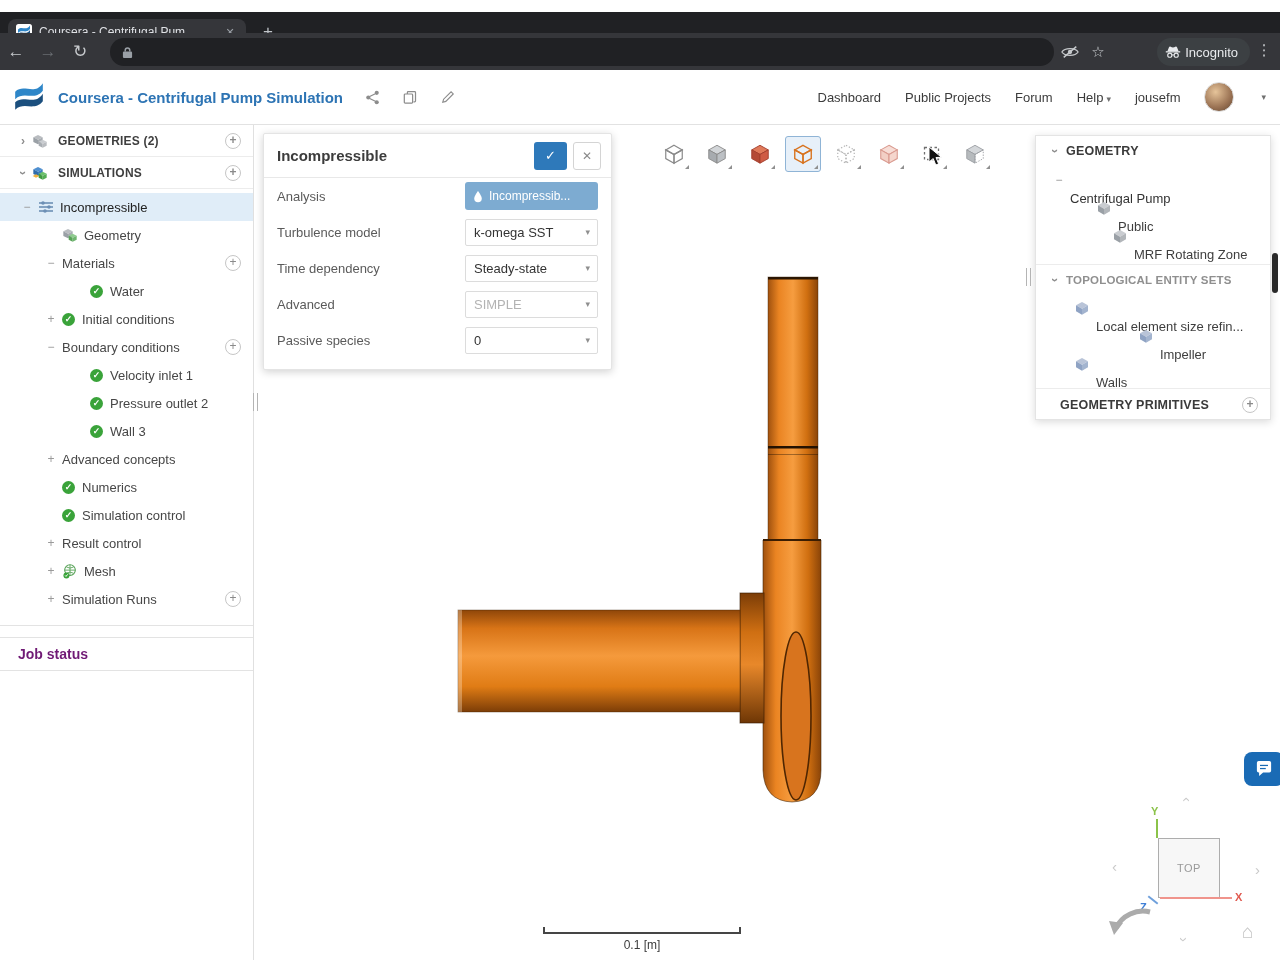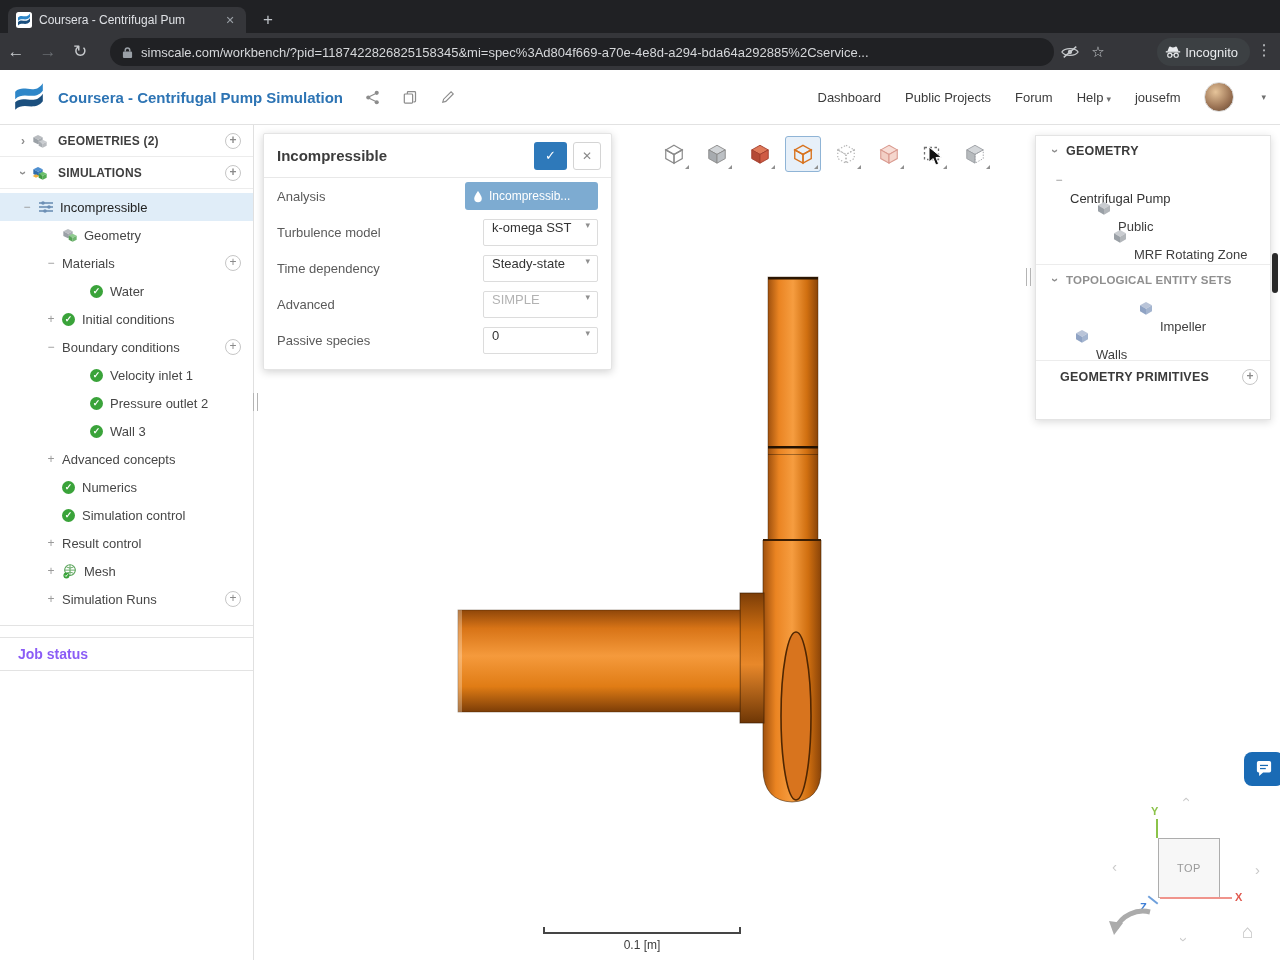--- a/index.html
+++ b/index.html
@@ -1,21 +1,21 @@
 <!DOCTYPE html>
 <html><head>
 <meta charset="utf-8">
 <style>
   *{box-sizing:border-box;margin:0;padding:0;}
   html,body{width:1280px;height:960px;}
   body{font-family:"Liberation Sans",sans-serif;}
   .screen{position:relative;width:1280px;height:960px;background:#fff;overflow:hidden;}
 
   
-  .tabstrip{position:absolute;left:0;top:0;width:1280px;height:33px;background:#202124;padding-left:38px;}
+  .tabstrip{position:absolute;left:0;top:12px;width:1280px;height:33px;background:#202124;padding-left:38px;}
   .tab{position:absolute;left:8px;top:7px;width:238px;height:26px;background:#35363a;border-radius:8px 8px 0 0;display:flex;align-items:center;padding:0 8px;}
   .tab-title{flex:1;font-size:12px;color:#dfe1e5;white-space:nowrap;overflow:hidden;margin-left:7px;}
   .tab-close{color:#9aa0a6;font-size:11px;width:16px;text-align:center;cursor:default;}
   .newtab{position:absolute;left:256px;top:8px;width:24px;height:24px;color:#c0c4c9;font-size:17px;line-height:23px;text-align:center;border-radius:50%;}
   .btoolbar{position:absolute;left:0;top:33px;width:1280px;height:37px;background:#35363a;display:flex;align-items:center;}
   .bnav{width:32px;text-align:center;font-size:17px;color:#c7cacd;}
   .bnav.dim{color:#696d71;}
   .urlbar{position:absolute;left:110px;top:5px;width:944px;height:28px;background:#202124;border-radius:14px;display:flex;align-items:center;padding:0 12px;overflow:hidden;}
   .url-text{font-size:13px;color:#d5d7da;white-space:nowrap;overflow:hidden;margin-left:8px;}
   .bico{position:absolute;top:9px;width:20px;height:20px;display:flex;align-items:center;justify-content:center;}
@@ -47,33 +47,33 @@
   .i0{padding-left:20px;}
   .i1{padding-left:44px;}
   .i1b{padding-left:62px;}
   .i2{padding-left:90px;}
   .sel{background:#e0edf8;color:#222;}
   .exp{width:14px;text-align:center;color:#9a9a9a;font-size:12px;flex:none;margin-right:4px;}
   .check{width:13px;height:13px;border-radius:50%;background:#3aa33a;color:#fff;font-size:9px;line-height:13px;text-align:center;flex:none;margin-right:7px;font-weight:700;}
   .ticon{width:16px;height:16px;flex:none;margin-right:6px;}
   .plusbtn{position:absolute;right:12px;top:50%;transform:translateY(-50%);width:16px;height:16px;border:1px solid #c6c6c6;border-radius:50%;color:#8a8a8a;font-size:12px;line-height:13px;text-align:center;background:#fff;}
   .treebottom{position:absolute;left:0;top:500px;width:100%;border-bottom:1px solid #e3e3e3;}
-  .jobstatus{position:absolute;left:0;top:512px;width:100%;height:34px;border-top:1px solid #e3e3e3;border-bottom:1px solid #e3e3e3;display:flex;align-items:center;padding-left:18px;font-size:14px;font-weight:700;color:#8b5cf6;background:#fff;}
+  .jobstatus{position:absolute;left:0;top:512px;width:100%;height:34px;border-top:1px solid #e3e3e3;border-bottom:1px solid #e3e3e3;display:flex;align-items:center;padding-left:18px;font-size:14px;font-weight:700;color:#701a75;background:#fff;}
 
   
   .spanel{position:absolute;left:263px;top:133px;width:349px;height:237px;background:#fff;border:1px solid #e4e4e4;border-radius:2px;box-shadow:0 2px 8px rgba(0,0,0,.18);z-index:5;}
   .spanel-hd{height:44px;display:flex;align-items:center;border-bottom:1px solid #e8e8e8;padding:0 10px 0 13px;}
   .spanel-title{font-size:15px;font-weight:700;color:#3c3c3c;flex:1;}
   .okbtn{width:33px;height:28px;background:#2e79ba;border-radius:3px;color:#fff;font-size:13px;display:flex;align-items:center;justify-content:center;margin-right:6px;}
   .xbtn{width:28px;height:28px;background:#fff;border:1px solid #d4d4d4;border-radius:3px;color:#8a8a8a;font-size:12px;display:flex;align-items:center;justify-content:center;}
   .frow{height:36px;display:flex;align-items:center;padding:0 13px;}
   .flabel{font-size:13px;color:#5a5a5a;flex:1;}
   .chip{width:133px;height:28px;background:#7dabd1;border-radius:3px;color:#fff;font-size:12px;display:flex;align-items:center;padding:0 8px;gap:6px;}
   .chip .txt{white-space:nowrap;overflow:hidden;}
-  .dd{width:115px;height:27px;border:1px solid #dcdcdc;border-radius:2px;background:#fff;display:flex;padding:0 8px;font-size:13px;color:#333;position:relative;}
+  .dd{width:133px;height:27px;border:1px solid #dcdcdc;border-radius:2px;background:#fff;display:flex;align-items:center;padding:0 8px;font-size:13px;color:#333;position:relative;}
   .dd .caret{position:absolute;right:7px;color:#8f8f8f;}
   .dd.dis{color:#b3b3b3;}
 
   
   .vtoolbar{position:absolute;left:656px;top:136px;display:flex;gap:7px;z-index:3;}
   .vbtn{width:36px;height:36px;border-radius:3px;display:flex;align-items:center;justify-content:center;position:relative;border:1px solid transparent;}
   .vbtn.on{background:#e7f0f9;border-color:#8fb4d6;}
   .tri{position:absolute;right:2px;bottom:2px;width:0;height:0;border-left:4px solid transparent;border-bottom:4px solid #909090;}
 
   
@@ -119,21 +119,20 @@
 
   <div class="btoolbar">
     <span class="bnav">←</span>
     <span class="bnav dim">→</span>
     <span class="bnav">↻</span>
     <div class="urlbar">
       <svg width="11" height="13" viewBox="0 0 12 14">
           <rect x="1" y="6" width="10" height="7" rx="1.2" fill="#9aa0a6"></rect>
           <path d="M3.5 6 V4.5 a2.5 2.5 0 0 1 5 0 V6" fill="none" stroke="#9aa0a6" stroke-width="1.6"></path>
         </svg>
-      <span class="url-text">simscale.com/workbench/?pid=1187422826825158345&amp;mi=spec%3Ad804f669-a70e-4e8d-a294-bda64a292885%2Cservice...</span>
     </div>
     <div class="bico" style="right:200px;">
       <svg width="18" height="14" viewBox="0 0 20 14">
           <path d="M1 7 C4 2 16 2 19 7 C16 12 4 12 1 7 Z" fill="none" stroke="#c7cacd" stroke-width="1.4"></path>
           <circle cx="10" cy="7" r="2.4" fill="#c7cacd"></circle>
           <line x1="3" y1="13" x2="17" y2="1" stroke="#c7cacd" stroke-width="1.6"></line>
         </svg>
     </div>
     <div class="bico" style="right:172px;">
         <span style="color:#c7cacd;font-size:15px;">☆</span>
@@ -517,20 +516,28 @@
           <polygon points="3,8 12,13 12,22 3,17" fill="#9aa0a6"></polygon>
           <polygon points="21,8 12,13 12,22 21,17" fill="#b2b6ba"></polygon>
         </svg>
       <span class="lbl">MRF Rotating Zone</span>
     </div>
     <div style="height:14px;"></div>
     <div class="rhdr gray">
       <span class="chev"><span class="rotd">›</span></span>
       <span style="margin-left:4px;">TOPOLOGICAL ENTITY SETS</span>
     </div>
+    <div class="rrow" style="padding-left:38px;">
+      <svg class="ticon" viewBox="0 0 24 24">
+          <polygon points="12,3 21,8 12,13 3,8" fill="#b9c4d8"></polygon>
+          <polygon points="3,8 12,13 12,22 3,17" fill="#8fa3c4"></polygon>
+          <polygon points="21,8 12,13 12,22 21,17" fill="#a3b4cf"></polygon>
+        </svg>
+      <span class="lbl">Local element size refin...</span>
+    </div>
     <div class="rrow" style="padding-left:38px;justify-content:center;">
       <svg class="ticon" viewBox="0 0 24 24">
           <polygon points="12,3 21,8 12,13 3,8" fill="#b9c4d8"></polygon>
           <polygon points="3,8 12,13 12,22 3,17" fill="#8fa3c4"></polygon>
           <polygon points="21,8 12,13 12,22 21,17" fill="#a3b4cf"></polygon>
         </svg>
       <span class="lbl">Impeller</span>
     </div>
     <div class="rrow" style="padding-left:38px;">
       <svg class="ticon" viewBox="0 0 24 24">

